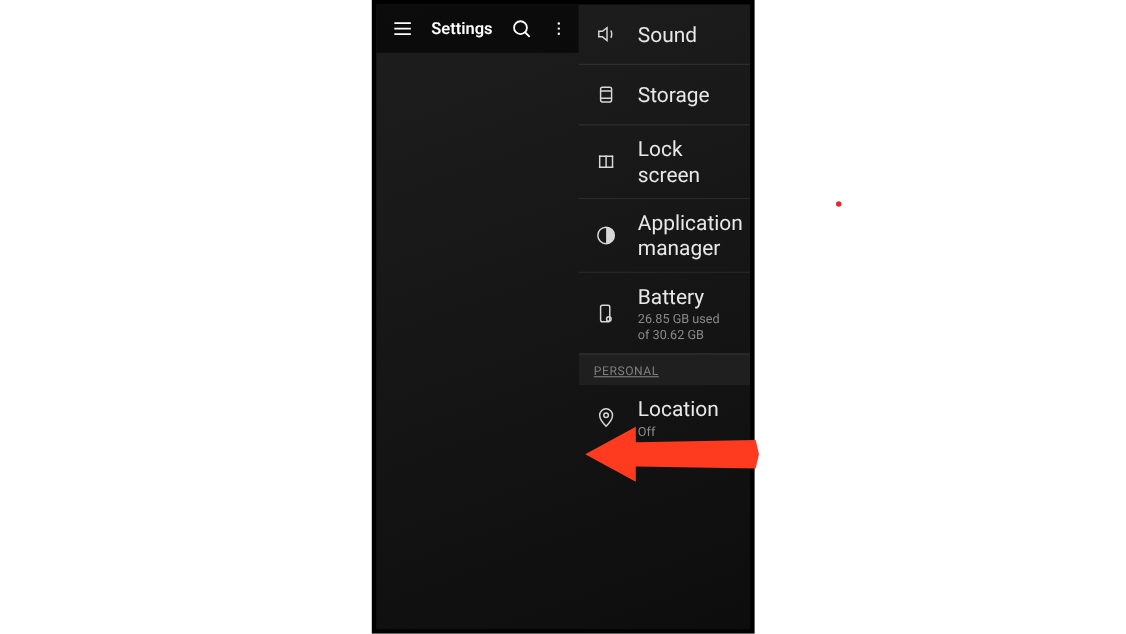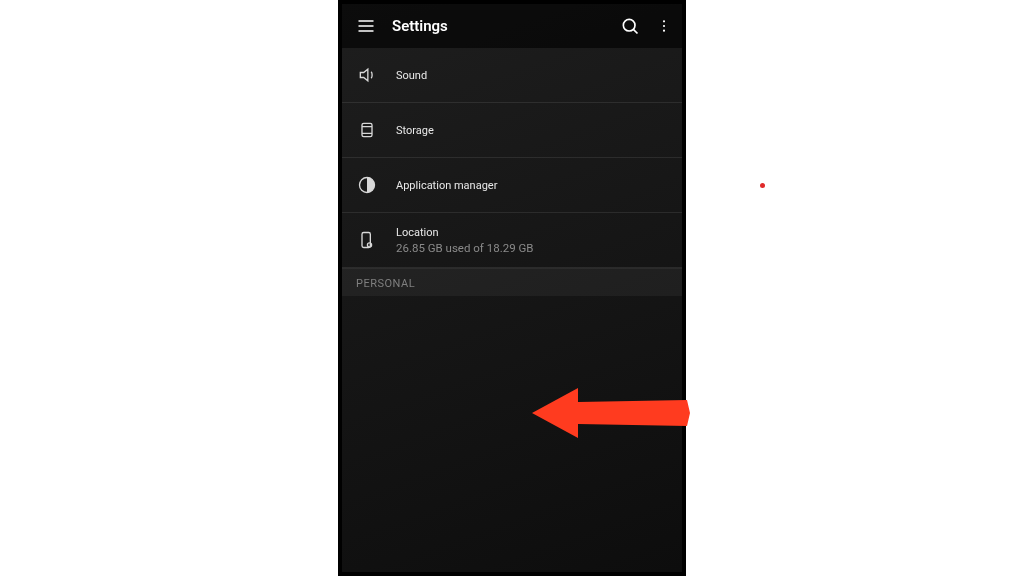--- a/index.html
+++ b/index.html
@@ -18,21 +18,21 @@
     width: 348px;
     height: 576px;
     background: #000;
     padding: 4px;
   }
   .phone-screen {
     width: 100%;
     height: 100%;
     background: linear-gradient(160deg, #1e1e1e 0%, #141414 60%, #0d0d0d 100%);
     display: flex;
-    flex-direction: column;
+    flex-direction: row;
     overflow: hidden;
   }
   .action-bar {
     height: 44px;
     display: flex;
     align-items: center;
     padding: 0 10px 0 12px;
     background: rgba(0,0,0,0.6);
     gap: 14px;
   }
@@ -60,30 +60,31 @@
     cursor: pointer;
   }
   .row .ico {
     width: 22px; height: 22px;
     flex-shrink: 0;
     display: flex; align-items: center; justify-content: center;
     color: #d8d8d8;
   }
   .row .ico svg { width: 20px; height: 20px; stroke: currentColor; fill: none; stroke-width: 1.6; }
   .row .texts { display: flex; flex-direction: column; gap: 1px; }
-  .row .label { color: #e8e8e8; font-size: 11px; font-weight: 400; }
+  .row .label { color: #e8e8e8; font-size: 19px; font-weight: 400; }
   .row .sub { color: #8a8a8a; font-size: 11.5px; margin-top: 1px; }
   .section-header {
     background: rgba(255,255,255,0.05);
     color: #7f7f7f;
     font-size: 11px;
     letter-spacing: 0.5px;
     padding: 8px 14px 6px;
     text-transform: uppercase;
     border-top: 1px solid rgba(255,255,255,0.05);
+    text-decoration: underline;
   }
   .arrow {
     position: absolute;
     left: 532px;
     top: 378px;
     width: 160px;
     height: 70px;
     pointer-events: none;
   }
   .red-dot {
@@ -145,20 +146,36 @@
               <rect x="6" y="4" width="12" height="16" rx="2"></rect>
               <path d="M6 8h12M6 16h12"></path>
             </svg>
         </div>
         <div class="texts">
             <div class="label">Storage</div>
           </div>
       </div>
 
 
+      <div class="row">
+        <div class="ico">
+          <svg viewBox="0 0 24 24">
+              <circle cx="5" cy="6" r="1" fill="currentColor" stroke="none"></circle>
+              <circle cx="12" cy="6" r="1" fill="currentColor" stroke="none"></circle>
+              <circle cx="19" cy="6" r="1" fill="currentColor" stroke="none"></circle>
+              <circle cx="5" cy="18" r="1" fill="currentColor" stroke="none"></circle>
+              <circle cx="12" cy="18" r="1" fill="currentColor" stroke="none"></circle>
+              <circle cx="19" cy="18" r="1" fill="currentColor" stroke="none"></circle>
+              <path d="M5 6v12M12 6v12M19 6v12M5 6h14M5 18h14"></path>
+            </svg>
+        </div>
+        <div class="texts">
+            <div class="label">Lock screen</div>
+          </div>
+      </div>
 
       <div class="row">
         <div class="ico">
           <svg viewBox="0 0 24 24">
               <circle cx="12" cy="12" r="9"></circle>
               <path d="M12 3a9 9 0 010 18" fill="currentColor" stroke="none"></path>
             </svg>
         </div>
         <div class="texts">
             <div class="label">Application manager</div>
@@ -166,28 +183,40 @@
       </div>
 
       <div class="row">
         <div class="ico">
           <svg viewBox="0 0 24 24">
               <rect x="6" y="3" width="10" height="18" rx="2"></rect>
               <circle cx="15" cy="18" r="2.5"></circle>
             </svg>
         </div>
         <div class="texts">
+          <div class="label">Battery</div>
+          <div class="sub">26.85 GB used of 30.62 GB</div>
+        </div>
+      </div>
+
+
+      <div class="section-header">PERSONAL</div>
+
+      <div class="row" style="border-bottom:none;">
+        <div class="ico">
+          <svg viewBox="0 0 24 24">
+              <path d="M12 21s-7-7-7-12a7 7 0 1114 0c0 5-7 12-7 12z"></path>
+              <circle cx="12" cy="9" r="2.5"></circle>
+            </svg>
+        </div>
+        <div class="texts">
           <div class="label">Location</div>
-          <div class="sub">26.85 GB used of 18.29 GB</div>
-        </div>
-      </div>
-
-
-      <div class="section-header">PERSONAL</div>
-
+          <div class="sub">Off</div>
+        </div>
+      </div>
 
     </div>
   </div>
 </div>
 
 <svg class="arrow" viewBox="0 0 160 70">
   <g fill="#ff3b1f">
     <polygon points="0,35 46,10 46,24 155,22 158,35 155,48 46,46 46,60"></polygon>
   </g>
 </svg>

